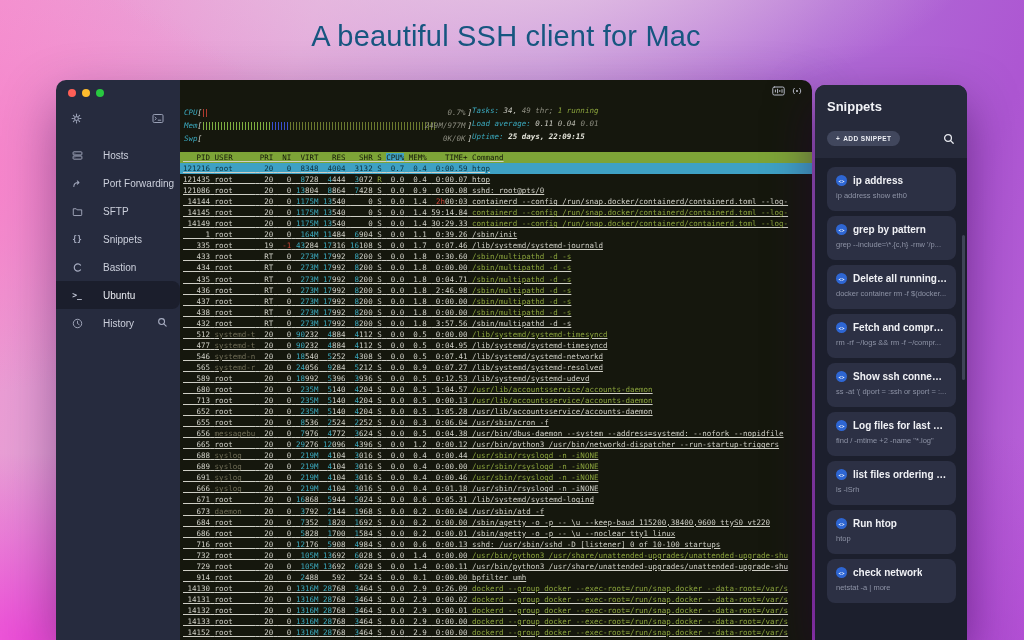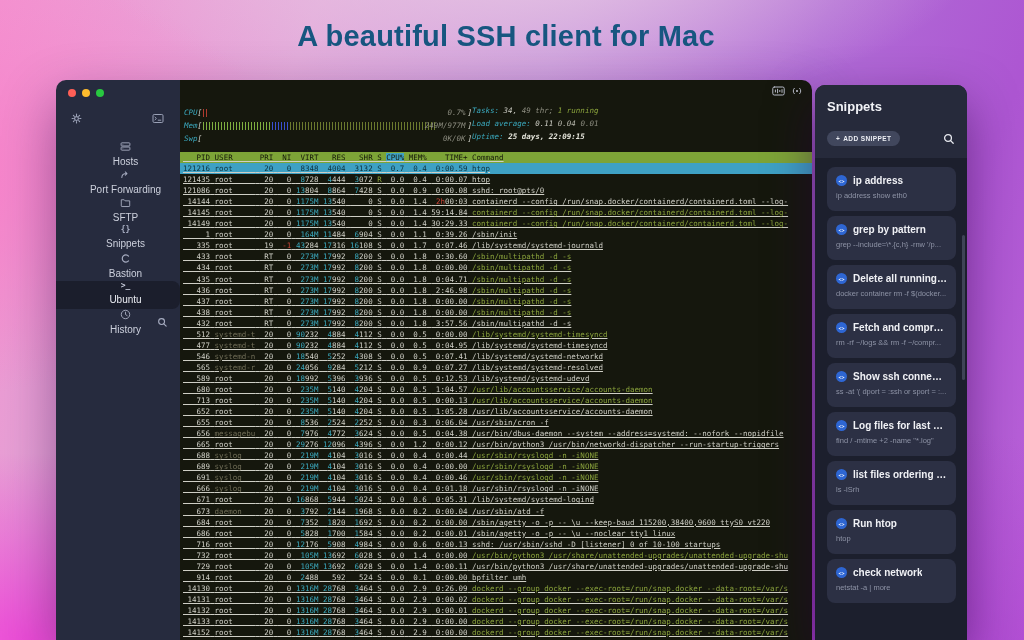--- a/index.html
+++ b/index.html
@@ -6,35 +6,35 @@
   html,body { width:1024px; height:640px; overflow:hidden; font-family:"Liberation Sans",sans-serif; }
   .wallpaper{ position:absolute; inset:0;
     background:
       radial-gradient(90% 70% at 82% 108%, rgba(170,62,206,.85) 0%, rgba(170,62,206,0) 60%),
       radial-gradient(55% 45% at 3% 100%, rgba(238,72,216,.95) 0%, rgba(238,72,216,0) 65%),
       radial-gradient(60% 55% at -8% 28%, rgba(249,128,202,.95) 0%, rgba(249,128,202,0) 62%),
       radial-gradient(70% 42% at 52% -8%, rgba(233,202,228,.95) 0%, rgba(233,202,228,0) 62%),
       linear-gradient(112deg,#f393d0 0%,#e3a8da 25%,#c896dd 45%,#b06cd6 65%,#ad56d2 82%,#bb63da 100%);
   }
   .hero{ position:absolute; top:20px; left:0; right:12px; text-align:center;
-    font-size:29px; font-weight:700; color:#175680; letter-spacing:.2px; }
+    font-size:29px; font-weight:400; color:#175680; letter-spacing:.2px; }
 
   
   .main-window{ position:absolute; left:56px; top:80px; width:756px; height:560px;
     border-radius:10px 10px 0 0; overflow:hidden; display:flex;
     box-shadow:0 22px 55px rgba(45,0,70,.45); }
   .sidebar{ width:124px; flex:none; background:#262b3e; position:relative; }
   .tl{ display:flex; gap:6px; padding:9px 0 0 12px; }
   .dot{ width:8px; height:8px; border-radius:50%; }
   .dot.r{ background:#ff5f57; } .dot.y{ background:#febc2e; } .dot.g{ background:#28c840; }
   .side-tools{ display:flex; justify-content:space-between; align-items:center;
     padding:13px 16px 0 15px; color:#9aa1b6; }
   .nav{ margin-top:13px; }
-  .nav-item{ height:28px; display:flex; align-items:center; gap:4px; padding-left:15px;
-    color:#ccd0dc; font-size:10px; position:relative; cursor:default;flex-direction:column; }
+  .nav-item{ height:28px; display:flex; align-items:center; gap:20px; padding-left:15px;
+    color:#ccd0dc; font-size:10px; position:relative; cursor:default; }
   .nav-item.active{ background:#1b1e2c; border-radius:0 8px 8px 0; color:#e9ebf1; }
   .nicon{ width:12px; display:inline-flex; justify-content:center; color:#a6acc0; }
   .nav-item.active .nicon{ color:#c7ccdb; }
   .mono-glyph{ font-family:"DejaVu Sans Mono",monospace; font-size:8px; font-weight:bold; }
   .hist-search{ position:absolute; right:12px; top:8px; color:#a6acc0; }
 
   
   .terminal{ flex:1; background:#15170d; position:relative;
     font-family:"DejaVu Sans Mono",monospace; font-size:7.5px; color:#cfcfc6; overflow:hidden; }
   .term-icons{ position:absolute; top:6px; right:9px; display:flex; gap:6px; color:#b9bdc9; }

